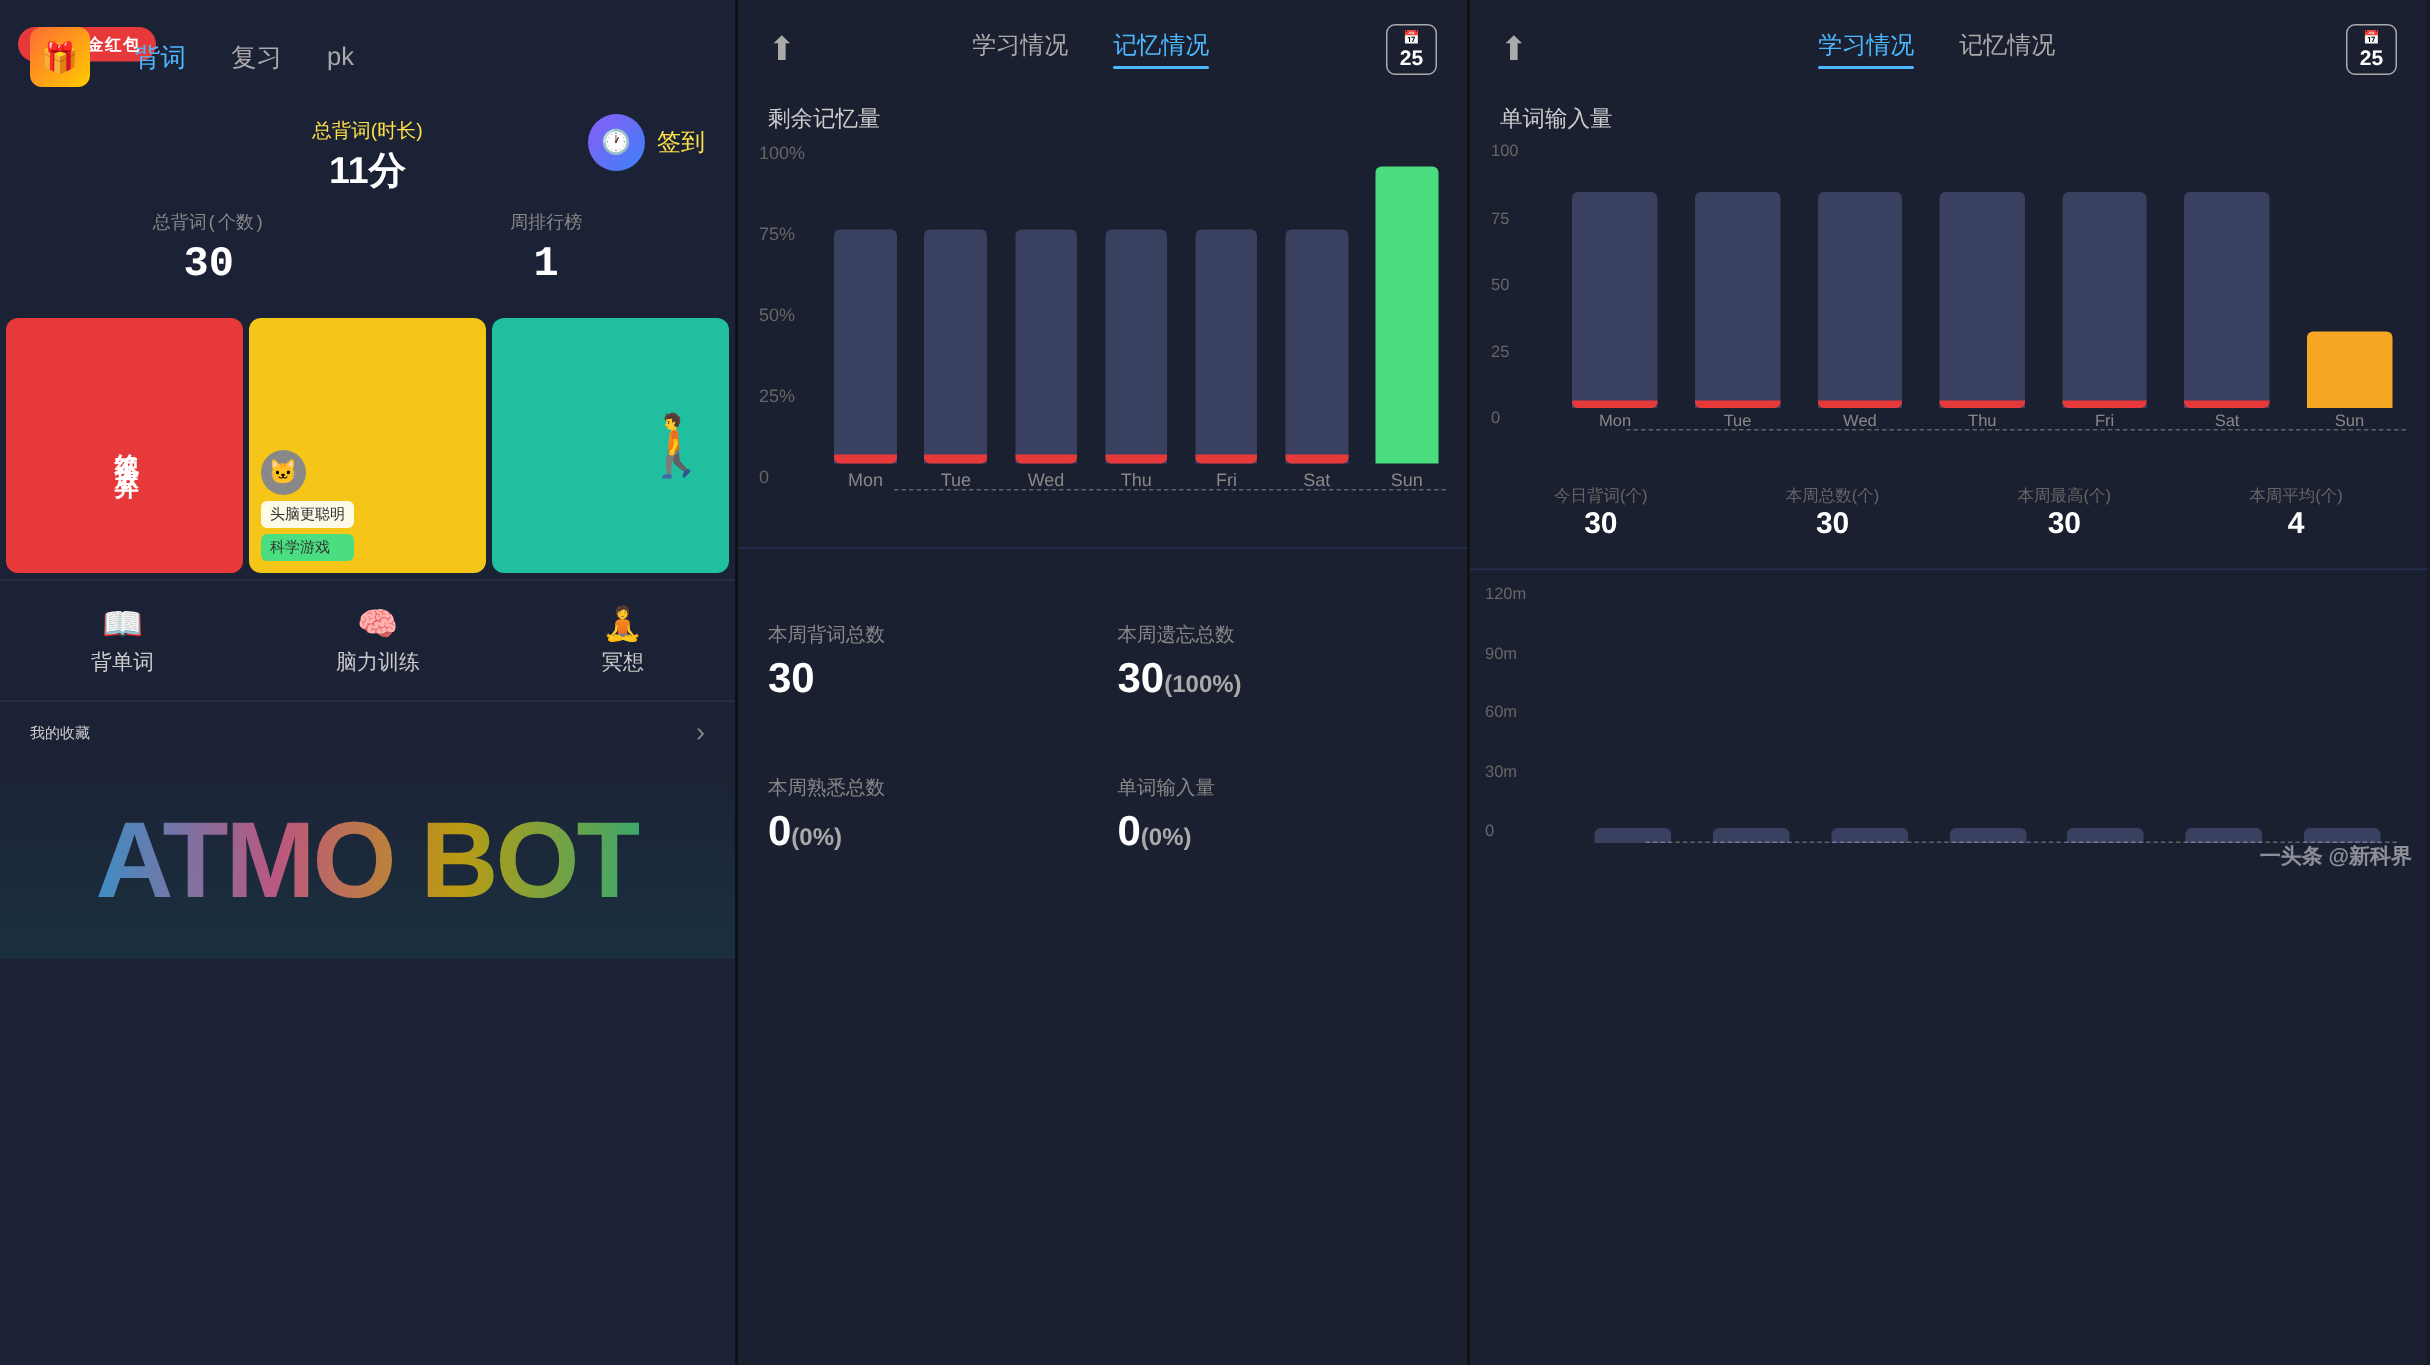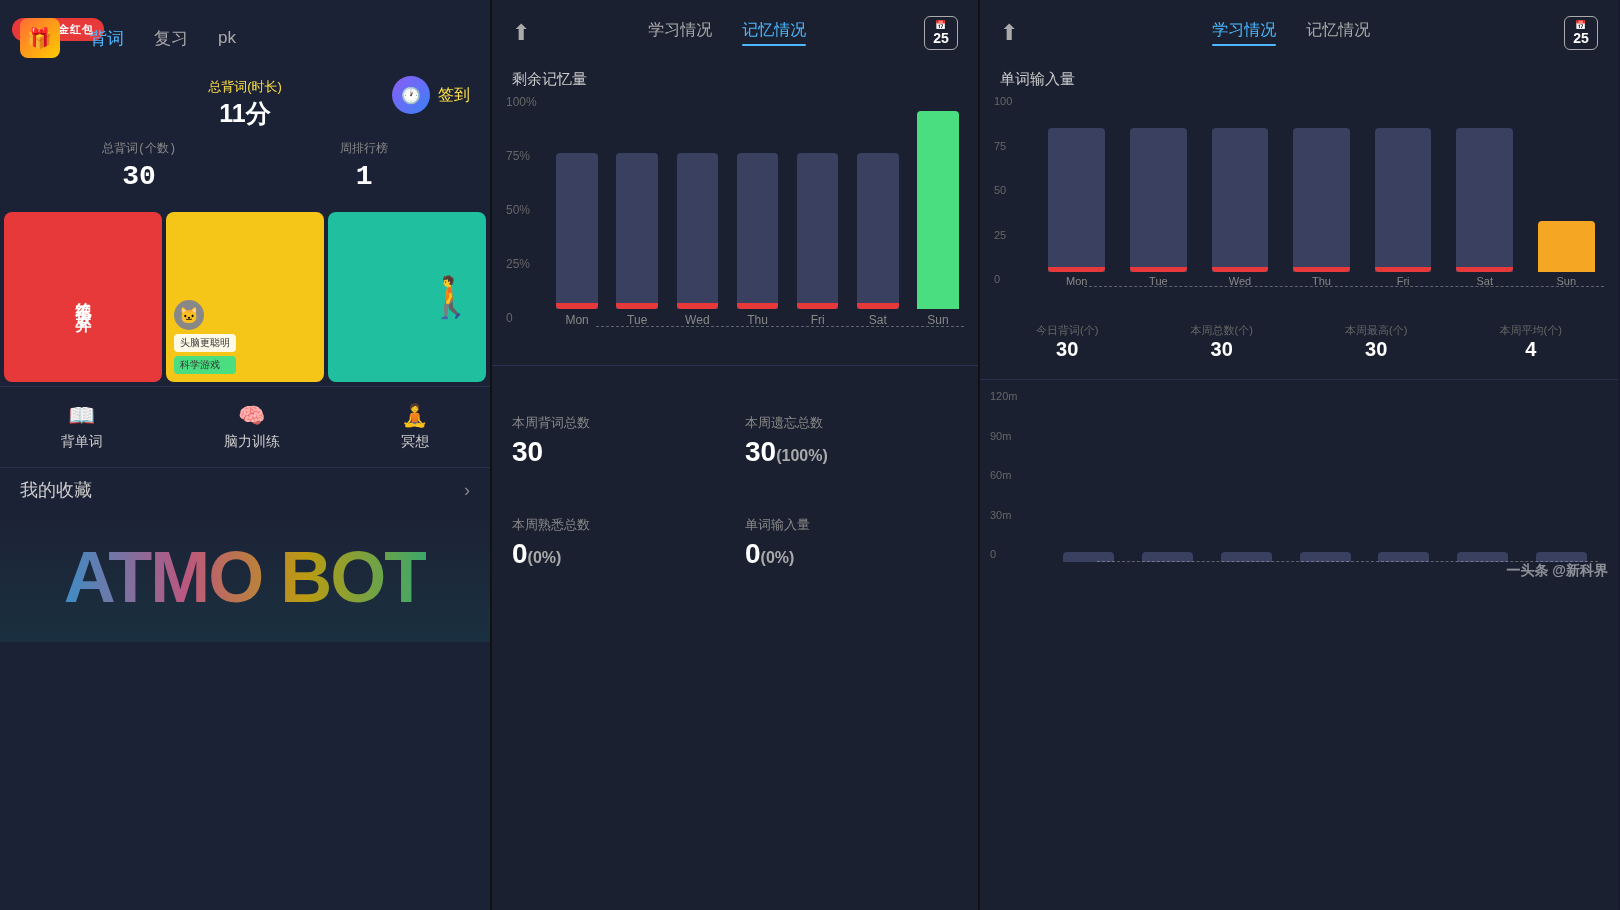--- a/index.html
+++ b/index.html
@@ -188,21 +188,21 @@
 
     .collections-row {
       display: flex;
       align-items: center;
       justify-content: space-between;
       padding: 10px 20px;
       border-top: 1px solid #2a3050;
     }
     .collections-label {
       color: #ccc;
-      font-size: 18px;
+      font-size: 10px;
     }
     .arrow-right {
       color: #888;
       font-size: 18px;
     }
 
     .collections-preview {
       height: 130px;
       overflow: hidden;
       padding: 0 10px;

